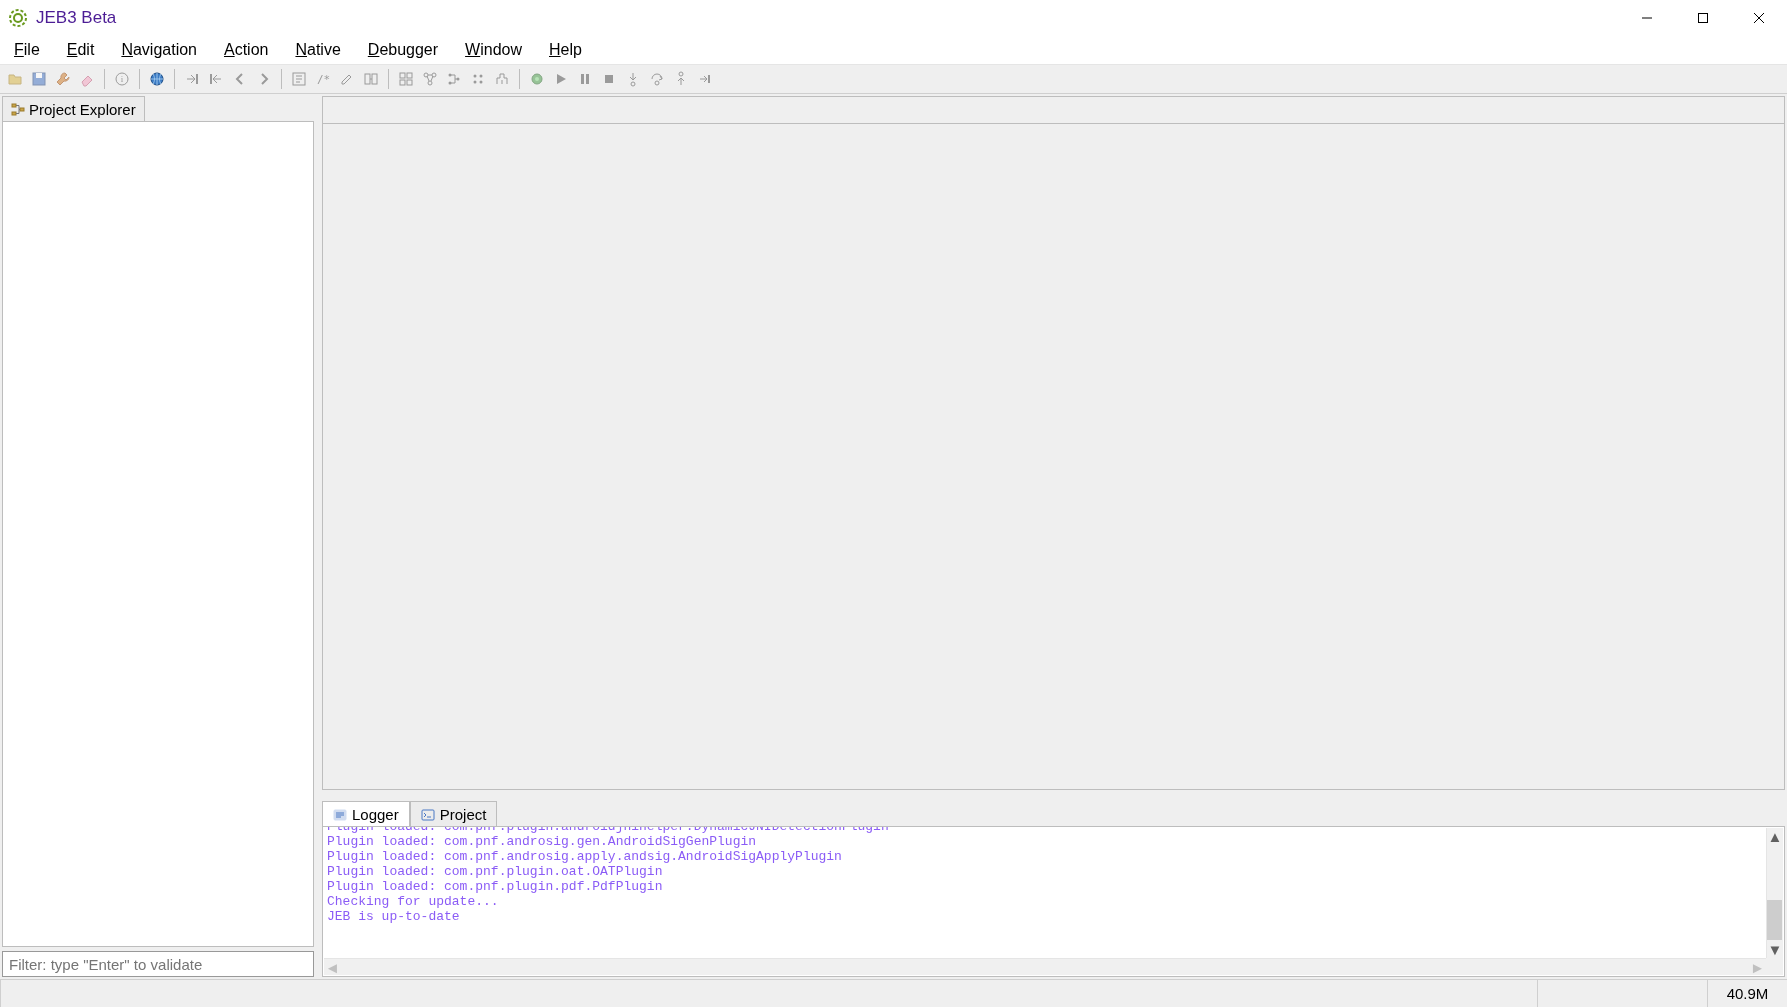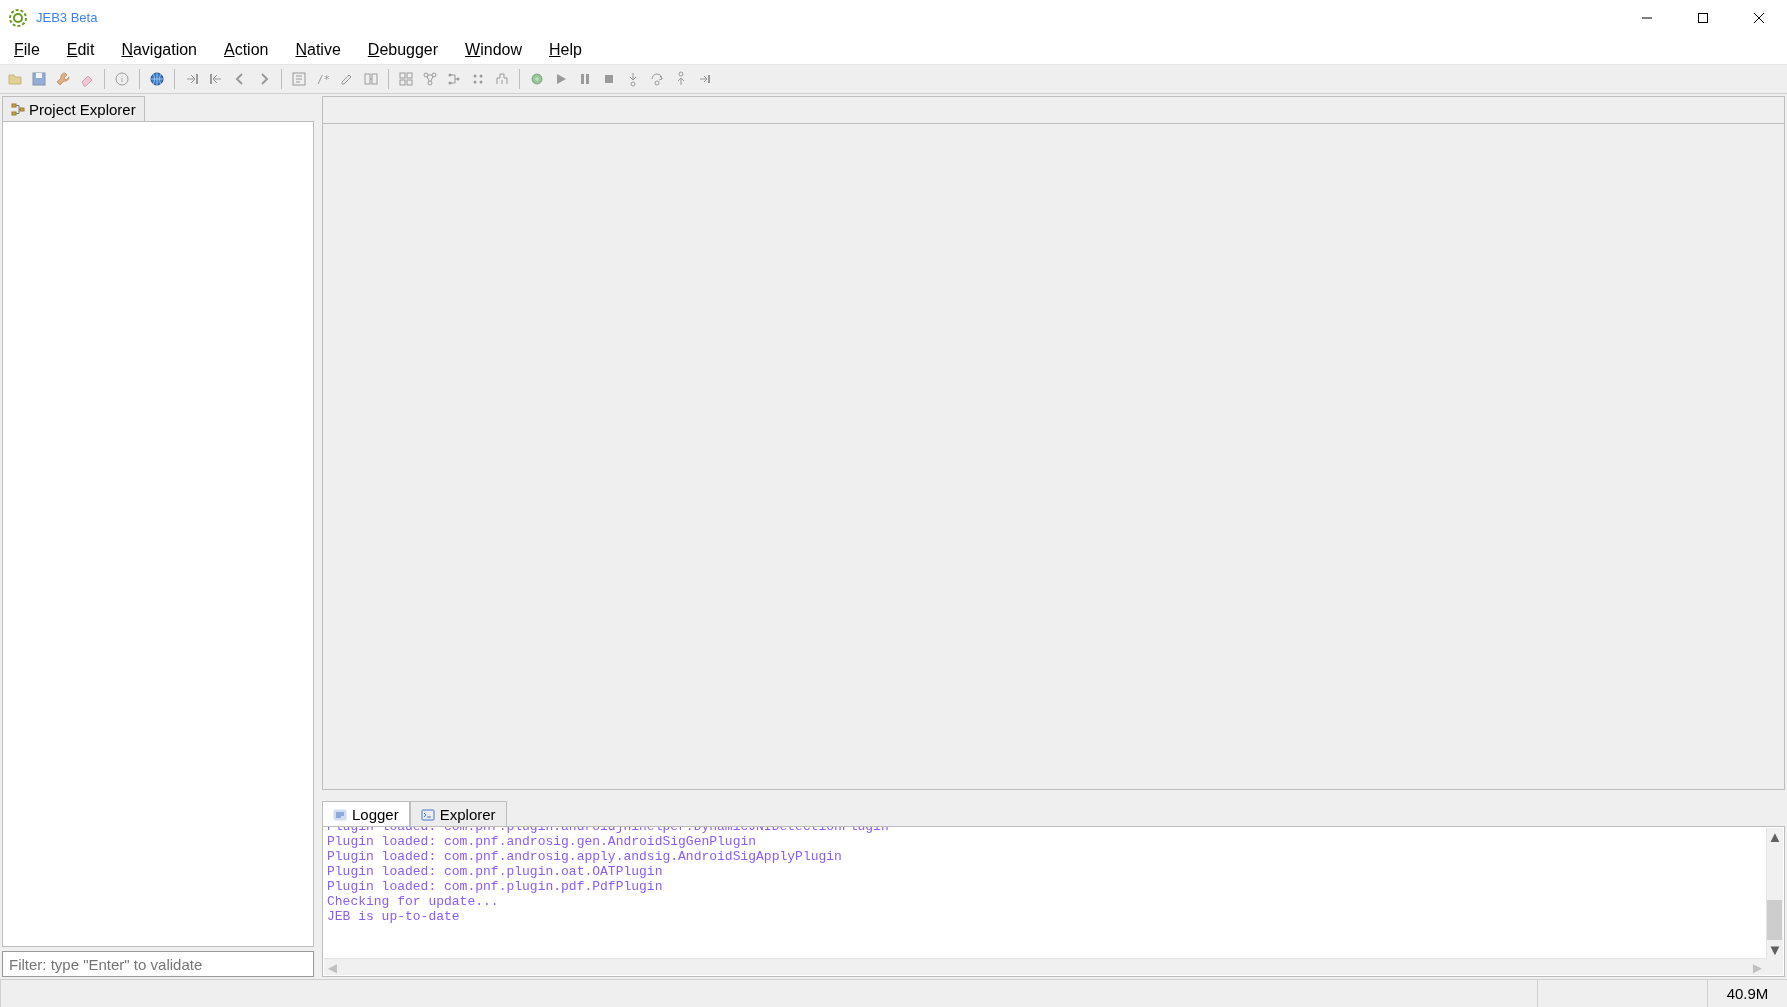--- a/index.html
+++ b/index.html
@@ -19,22 +19,22 @@
     display: flex;
     align-items: center;
     border-bottom: 1px solid #fff;
   }
   .titlebar .app-icon {
     width: 20px; height: 20px;
     margin: 0 8px;
   }
   .titlebar .title {
     flex: 0 0 auto;
-    font-size: 13px;
-    color: #3b82f6;
+    font-size: 17px;
+    color: #4c1d95;
   }
   .titlebar .spacer { flex: 1; }
   .win-btn {
     width: 56px; height: 36px;
     display: flex; align-items: center; justify-content: center;
     color: #000;
   }
 
   
   .menubar {
@@ -472,21 +472,21 @@
             <rect x="1" y="2" width="12" height="10" rx="1" fill="#4a78c4" opacity="0.25" stroke="#4a78c4"></rect>
             <path d="M3 5 H11 M3 7 H11 M3 9 H8" stroke="#4a78c4" stroke-width="1"></path>
           </svg>
           <span>Logger</span>
         </div>
         <div class="btab">
           <svg class="bicon" viewBox="0 0 14 14">
             <rect x="1" y="2" width="12" height="10" rx="1" fill="none" stroke="#4a78c4"></rect>
             <path d="M3 5 L5 7 L3 9 M6 9 H10" stroke="#4a78c4" stroke-width="1" fill="none"></path>
           </svg>
-          <span>Explorer</span>
+          <span>Project</span>
         </div>
       </div>
       <div class="log-container">
         <div class="log-text" id="logtext">Plugin loaded: com.pnf.plugin.androidjnihelper.DynamicJNIDetectionPlugin
 Plugin loaded: com.pnf.androsig.gen.AndroidSigGenPlugin
 Plugin loaded: com.pnf.androsig.apply.andsig.AndroidSigApplyPlugin
 Plugin loaded: com.pnf.plugin.oat.OATPlugin
 Plugin loaded: com.pnf.plugin.pdf.PdfPlugin
 Checking for update...
 JEB is up-to-date</div>

